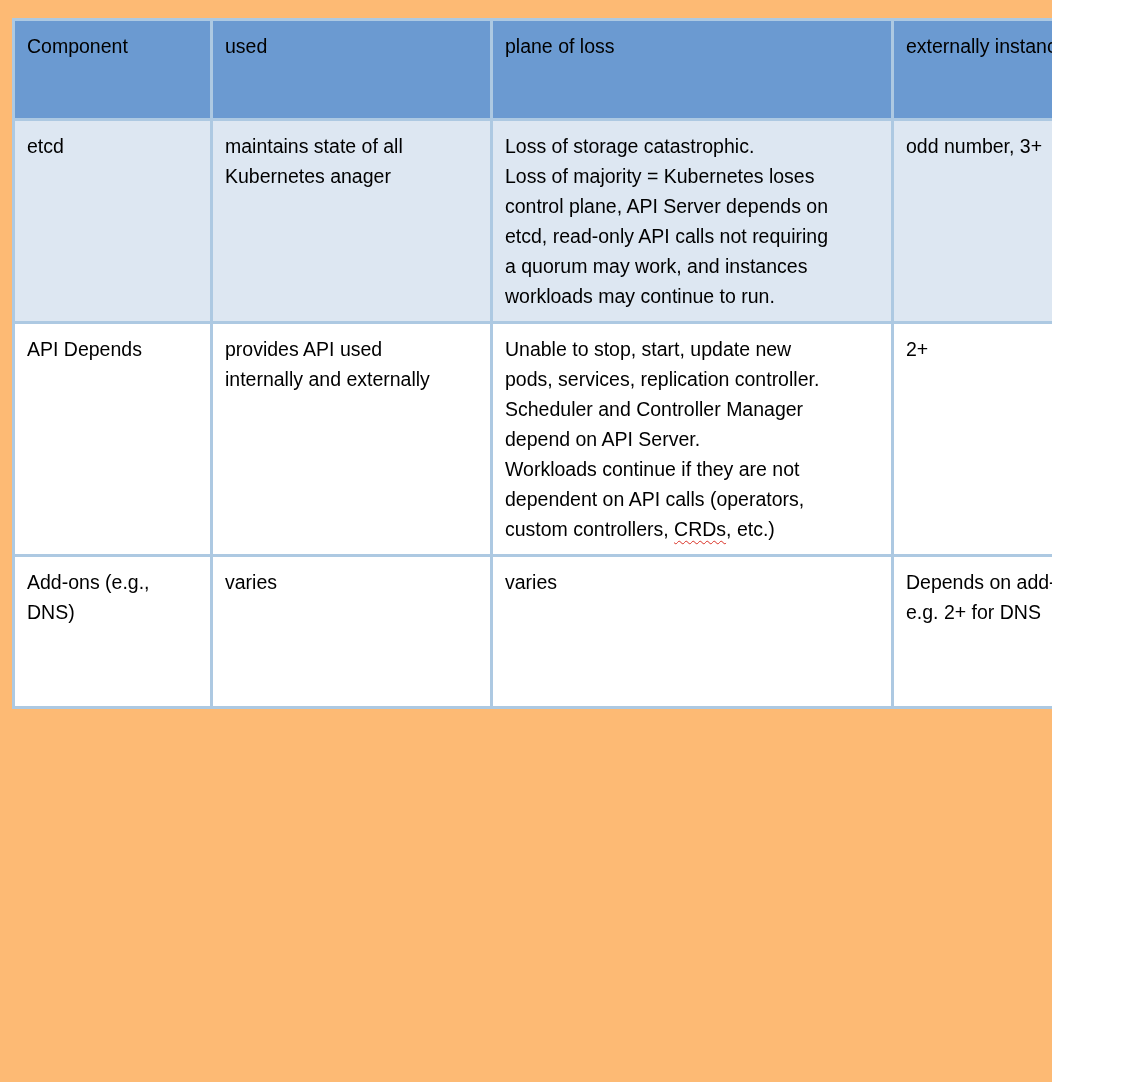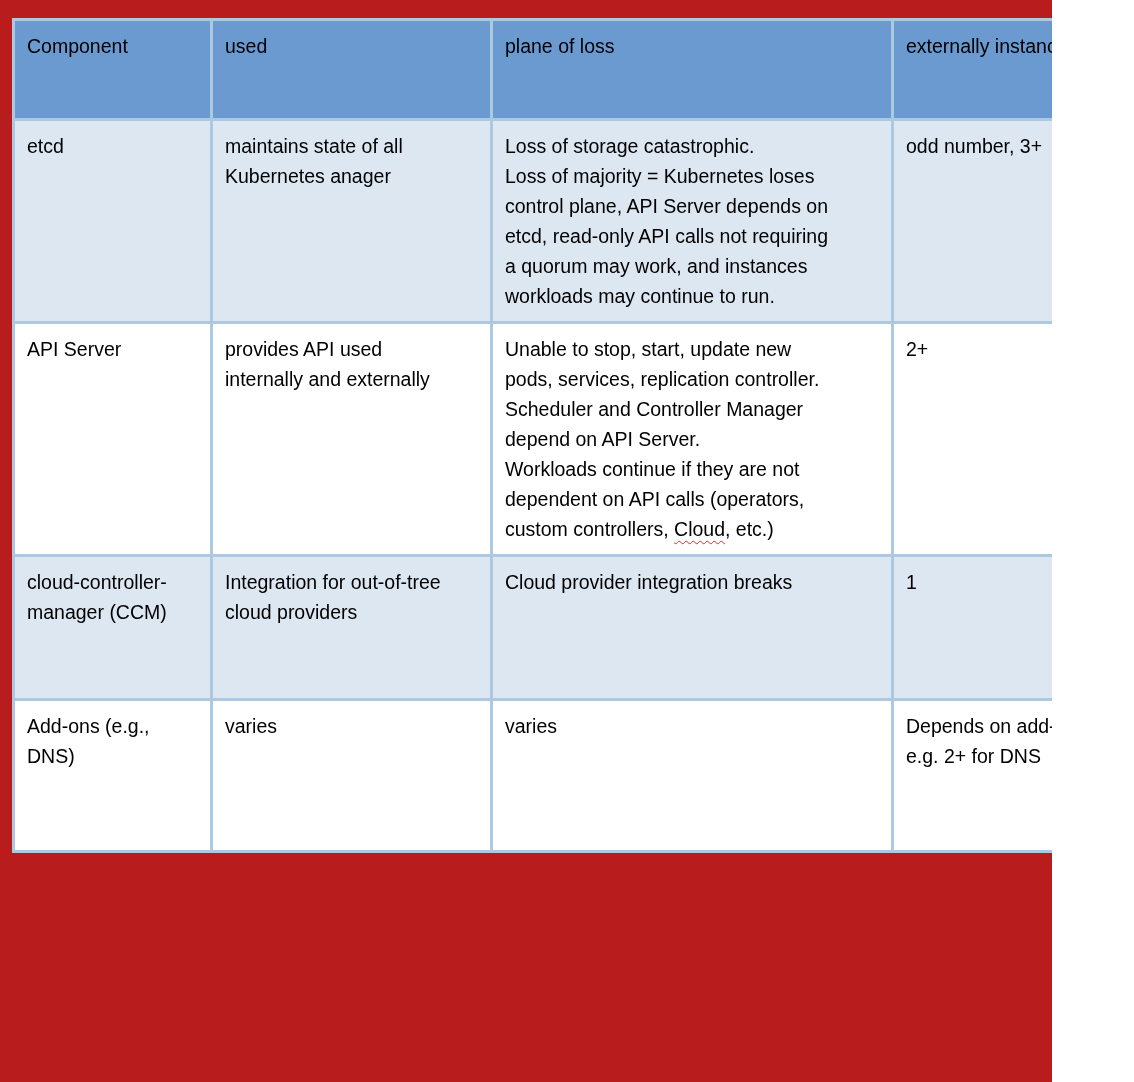--- a/index.html
+++ b/index.html
@@ -5,21 +5,21 @@
   html, body {
     margin: 0;
     padding: 0;
     background: #ffffff;
     font-family: "Liberation Sans", "DejaVu Sans", sans-serif;
   }
   .page {
     position: relative;
     width: 1052px;
     height: 1082px;
-    background: #b91c1c;
+    background: #fdba74;
     overflow: hidden;
   }
   table.k8s-table {
     position: absolute;
     left: 12px;
     top: 18px;
     width: 1110px;
     border-collapse: collapse;
     table-layout: fixed;
     font-size: 19.5px;
@@ -87,36 +87,30 @@
 
     <tr class="row-light r-etcd">
       <td>etcd</td>
       <td>maintains state of all Kubernetes anager</td>
       <td>Loss of storage catastrophic.
 Loss of majority = Kubernetes loses control plane, API Server depends on etcd, read-only API calls not requiring a quorum may work, and instances workloads may continue to run.</td>
       <td>odd number, 3+</td>
     </tr>
 
     <tr class="row-white r-api">
-      <td>API Server</td>
+      <td>API Depends</td>
       <td>provides API used internally and externally</td>
       <td><span>Unable to stop, start, update new pods, services, replication controller.
 Scheduler and Controller Manager depend on API Server.
-Workloads continue if they are not dependent on API calls (operators, custom controllers, </span><span class="misspelled">Cloud</span><span>, etc.)</span></td>
+Workloads continue if they are not dependent on API calls (operators, custom controllers, </span><span class="misspelled">CRDs</span><span>, etc.)</span></td>
       <td>2+</td>
     </tr>
 
 
 
-    <tr class="row-light r-ccm">
-      <td>cloud-controller-manager (CCM)</td>
-      <td>Integration for out-of-tree cloud providers</td>
-      <td>Cloud provider integration breaks</td>
-      <td>1</td>
-    </tr>
 
     <tr class="row-white r-addon">
       <td>Add-ons (e.g., DNS)</td>
       <td>varies</td>
       <td>varies</td>
       <td>Depends on add-on, e.g. 2+ for DNS</td>
     </tr>
   </tbody>
     </table>
 </div>

